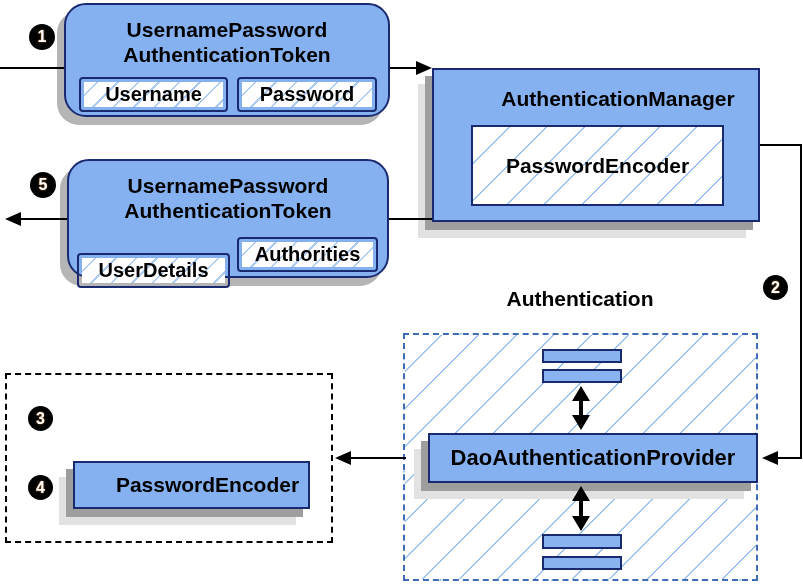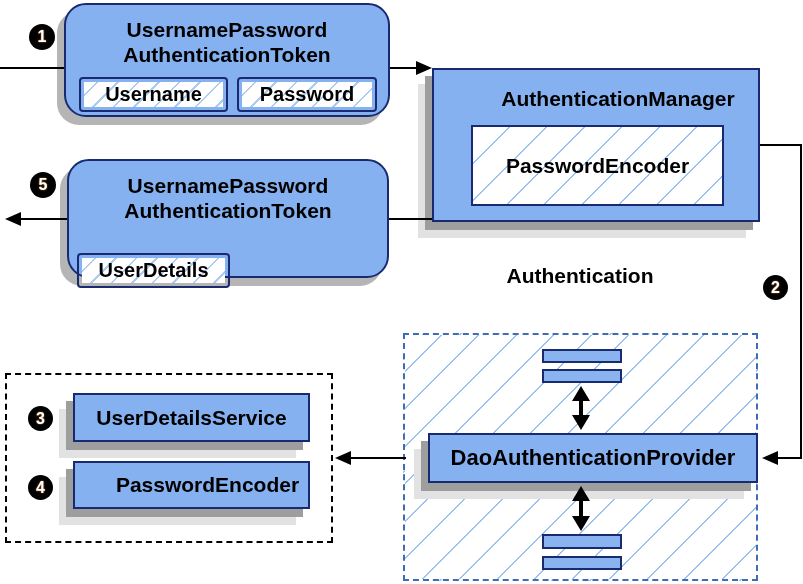--- a/index.html
+++ b/index.html
@@ -44,21 +44,21 @@
   .beans-box{border:2px dashed #000000;background:#ffffff;}
   .center-label{display:flex;align-items:center;justify-content:center;font-weight:bold;}
   .bar{background:#8ab4f0;border:2px solid #1a2a70;}
   .badge{
     background:#000;border-radius:50%;color:#fff;
     display:flex;align-items:center;justify-content:center;
     font-weight:bold;font-size:16px;
     text-shadow:0 0 2px rgba(219,130,40,.9);
   }
   .group-heading{
-    text-align:center;font-weight:bold;font-size:21px;line-height:26px;
+    text-align:center;font-weight:bold;font-size:21px;line-height:26px;margin-top:23px;
   }
   svg.overlay{position:absolute;left:0;top:0;pointer-events:none;}
 </style>
 </head>
 <body>
 
 <div class="canvas">
 
   <div class="abs hatch-panel providers-box" style="left:403px;top:333px;width:355px;height:248px;"></div>
 
@@ -89,35 +89,35 @@
   </div>
 
   <div class="abs node rounded" style="left:67px;top:159px;width:322px;height:119px;">
     <div class="node-title">
       <div>UsernamePassword</div>
       <div>AuthenticationToken</div>
     </div>
     <div class="abs field" style="left:8px;top:76px;width:153px;height:35px;margin-top:16px;">
       <span>UserDetails</span>
     </div>
+    <div class="abs field" style="left:168px;top:76px;width:141px;height:35px;">
+      <span>Authorities</span>
+    </div>
   </div>
 
   <div class="abs bar" style="left:542px;top:349px;width:80px;height:14px;"></div>
   <div class="abs bar" style="left:542px;top:369px;width:80px;height:14px;"></div>
 
   <div class="abs node center-label" style="left:420px;top:433px;width:330px;height:50px;font-size:22px;margin-left:8px;">
     <span>DaoAuthenticationProvider</span>
   </div>
 
   <div class="abs bar" style="left:542px;top:534px;width:80px;height:15px;"></div>
   <div class="abs bar" style="left:542px;top:556px;width:80px;height:14px;"></div>
 
-  <div class="abs node center-label" style="left:73px;top:393px;width:237px;height:49px;font-size:21px;">
-    <span>UserDetailsService</span>
-  </div>
   <div class="abs node center-label" style="left:73px;top:461px;width:237px;height:48px;font-size:21px;padding-left:32px;">
     <span>PasswordEncoder</span>
   </div>
 
   <div class="abs badge" style="left:29px;top:24px;width:26px;height:26px;">
       <span>1</span>
     </div>
   <div class="abs badge" style="left:763px;top:275px;width:25px;height:25px;">
       <span>2</span>
     </div>

